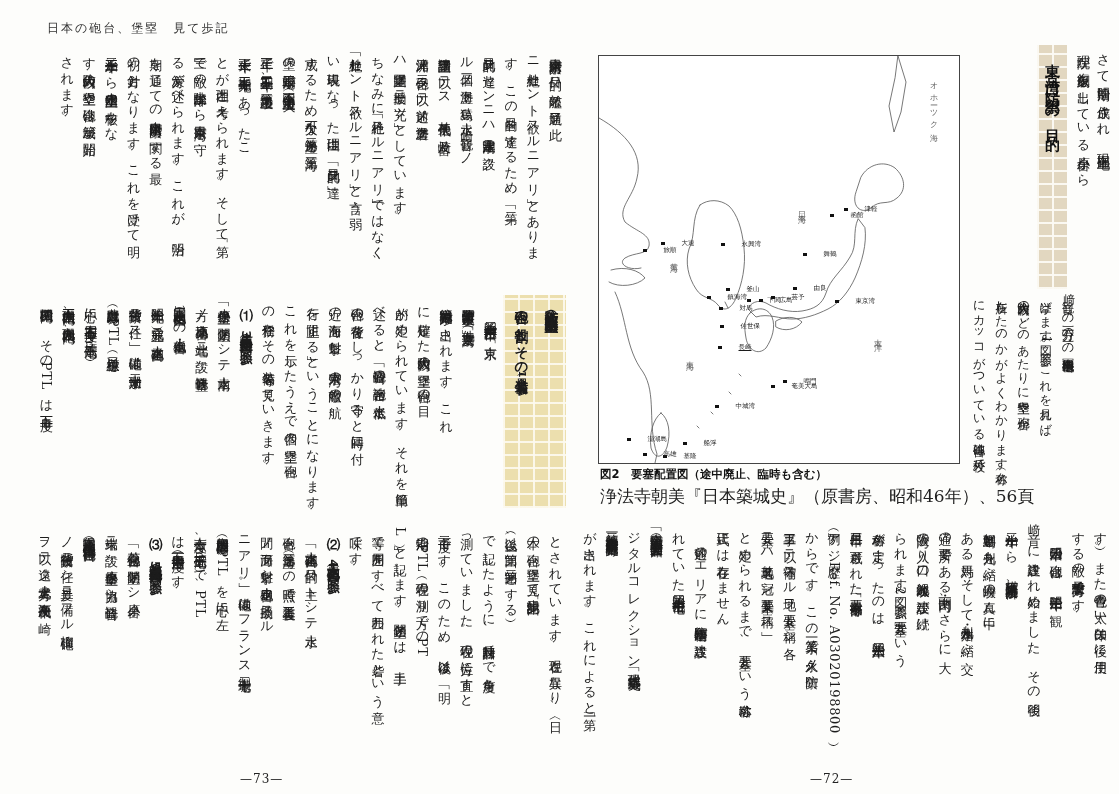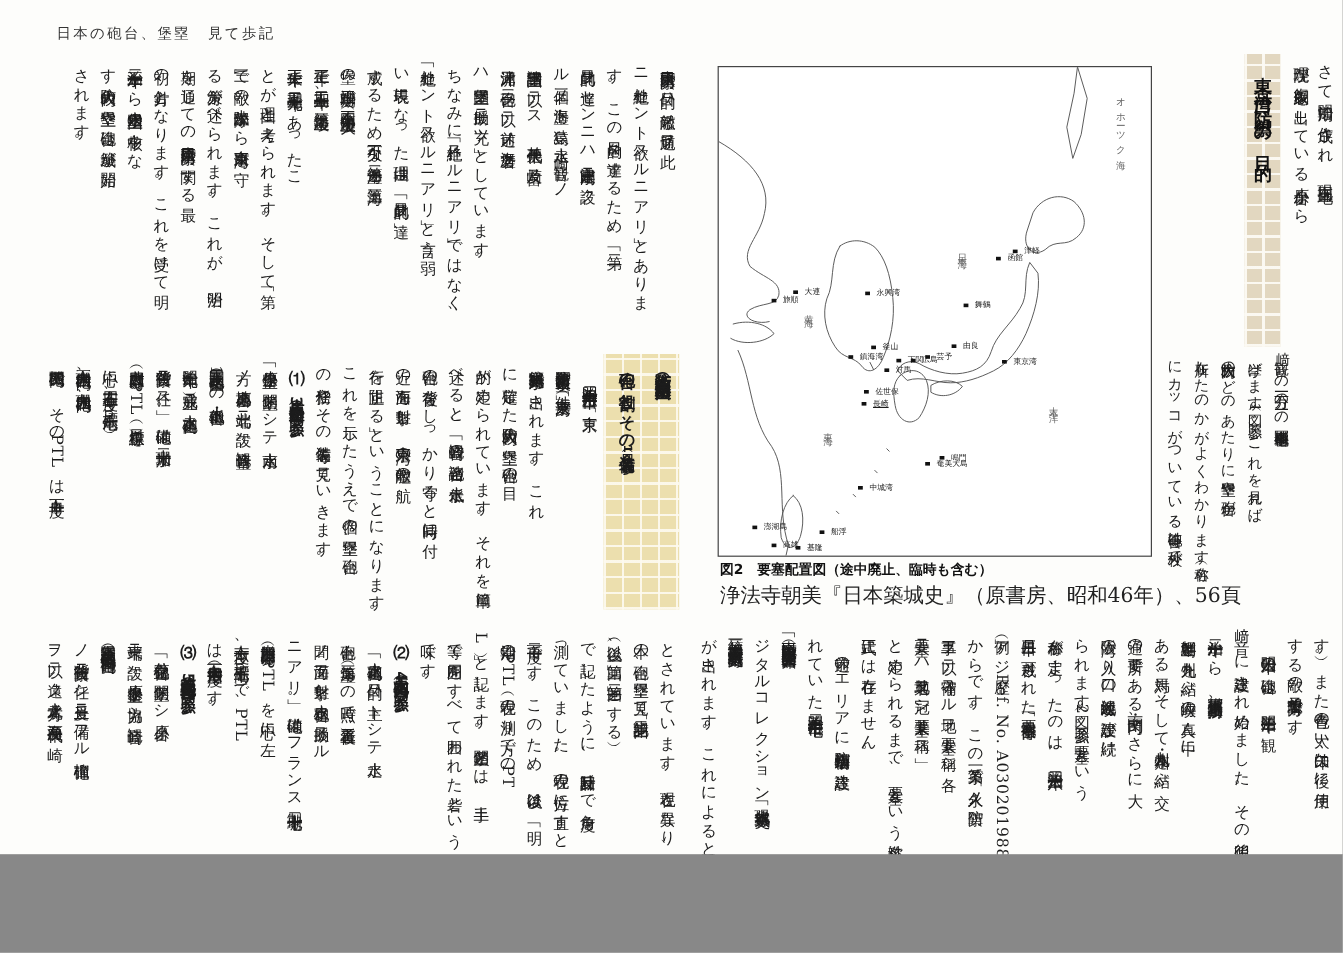--- a/index.html
+++ b/index.html
@@ -1,16 +1,16 @@
 <!DOCTYPE html>
 <html><head>
 <meta charset="utf-8">
 <style>
   html,body{margin:0;padding:0;background:#888;}
-  .spread{position:relative;width:1119px;height:712px;background:#fdfdfb;
+  .spread{position:relative;width:1119px;height:794px;background:#fdfdfb;
     font-family:"DejaVu Serif","Liberation Serif",serif;color:#1c1c1c;overflow:hidden;margin:0 auto;}
   .runhead{position:absolute;left:47px;top:20px;font-size:12px;letter-spacing:2px;color:#333;}
   
   .band{position:absolute;writing-mode:vertical-rl;text-orientation:mixed;}
   .band .vcol{line-height:22.2px;font-size:13px;letter-spacing:0.7px;white-space:nowrap;}
   .band.cols-tight .vcol{font-size:12.2px;letter-spacing:0.3px;}
   .band.cols-intro .vcol{line-height:20px;letter-spacing:1px;}
   .vcol.subhead{font-family:"DejaVu Sans","Liberation Sans",sans-serif;font-weight:bold;}
   
   .brick{background-color:#e2d7c0;background-image:
@@ -24,21 +24,21 @@
     writing-mode:vertical-rl;font-family:"DejaVu Sans","Liberation Sans",sans-serif;
     font-weight:bold;font-size:15px;letter-spacing:7px;color:#111;}
   .hbox{position:absolute;left:503px;top:295px;width:63px;height:213px;writing-mode:vertical-rl;padding-top:4px;box-sizing:border-box;}
   .hcol{line-height:29px;font-size:13.5px;font-weight:bold;letter-spacing:1px;
     font-family:"DejaVu Sans","Liberation Sans",sans-serif;white-space:nowrap;}
   .hnote{font-size:9.5px;font-weight:bold;letter-spacing:0;}
   
   .map{position:absolute;left:598px;top:55px;width:360px;height:407px;border:1px solid #444;background:#fff;}
   .map svg{position:absolute;left:0;top:0;}
   .overlay{position:absolute;left:0;top:0;width:100%;height:100%;}
-  .map-marker{position:absolute;display:flex;align-items:center;gap:6px;transform:translate(-2px,-2px);}
+  .map-marker{position:absolute;display:flex;align-items:center;gap:17px;transform:translate(-2px,-2px);}
   .sq{width:3.5px;height:3.5px;background:#111;display:inline-block;flex:none;}
   .mlabel{font-size:6.5px;color:#222;white-space:nowrap;font-family:"DejaVu Sans","Liberation Sans",sans-serif;}
   .sea-label{position:absolute;writing-mode:vertical-rl;font-size:8px;letter-spacing:3px;color:#666;}
   .cap1{position:absolute;left:600px;top:467px;font-size:11.5px;font-weight:bold;
     font-family:"DejaVu Sans","Liberation Sans",sans-serif;color:#111;}
   .cap2{position:absolute;left:600px;top:485px;font-size:17px;color:#222;}
   .pgnum{position:absolute;font-size:12px;letter-spacing:1px;color:#222;}
 </style>
 </head>
 <body>
@@ -186,21 +186,21 @@
             <span class="mlabel">永興湾</span>
           </div>
           <div class="map-marker" style="left: 129px; top: 231px;">
             <span class="sq"></span>
             <span class="mlabel">釜山</span>
           </div>
           <div class="map-marker" style="left: 110px; top: 239px;">
             <span class="sq"></span>
             <span class="mlabel">鎮海湾</span>
           </div>
-          <div class="map-marker" style="left: 140px; top: 250px; align-items: center;">
+          <div class="map-marker" style="left: 122px; top: 250px; align-items: center;">
             <span class="sq"></span>
             <span class="mlabel">対馬</span>
           </div>
           <div class="map-marker" style="left: 150px; top: 242px;">
             <span class="sq"></span>
             <span class="mlabel">下関</span>
           </div>
           <div class="map-marker" style="left: 162px; top: 242px;">
             <span class="sq"></span>
             <span class="mlabel">広島</span>
@@ -214,21 +214,21 @@
             <span class="mlabel">由良</span>
           </div>
           <div class="map-marker" style="left: 186px; top: 278px; margin-top: 45px;">
             <span class="sq"></span>
             <span class="mlabel">鳴門</span>
           </div>
           <div class="map-marker" style="left: 123px; top: 268px;">
             <span class="sq"></span>
             <span class="mlabel">佐世保</span>
           </div>
-          <div class="map-marker" style="left: 121px; top: 278px; text-decoration: underline;">
+          <div class="map-marker" style="left: 121px; top: 289px; text-decoration: underline;">
             <span class="sq"></span>
             <span class="mlabel">長崎</span>
           </div>
           <div class="map-marker" style="left: 206px; top: 196px;">
             <span class="sq"></span>
             <span class="mlabel">舞鶴</span>
           </div>
           <div class="map-marker" style="left: 233px; top: 157px;">
             <span class="sq"></span>
             <span class="mlabel">函館</span>

